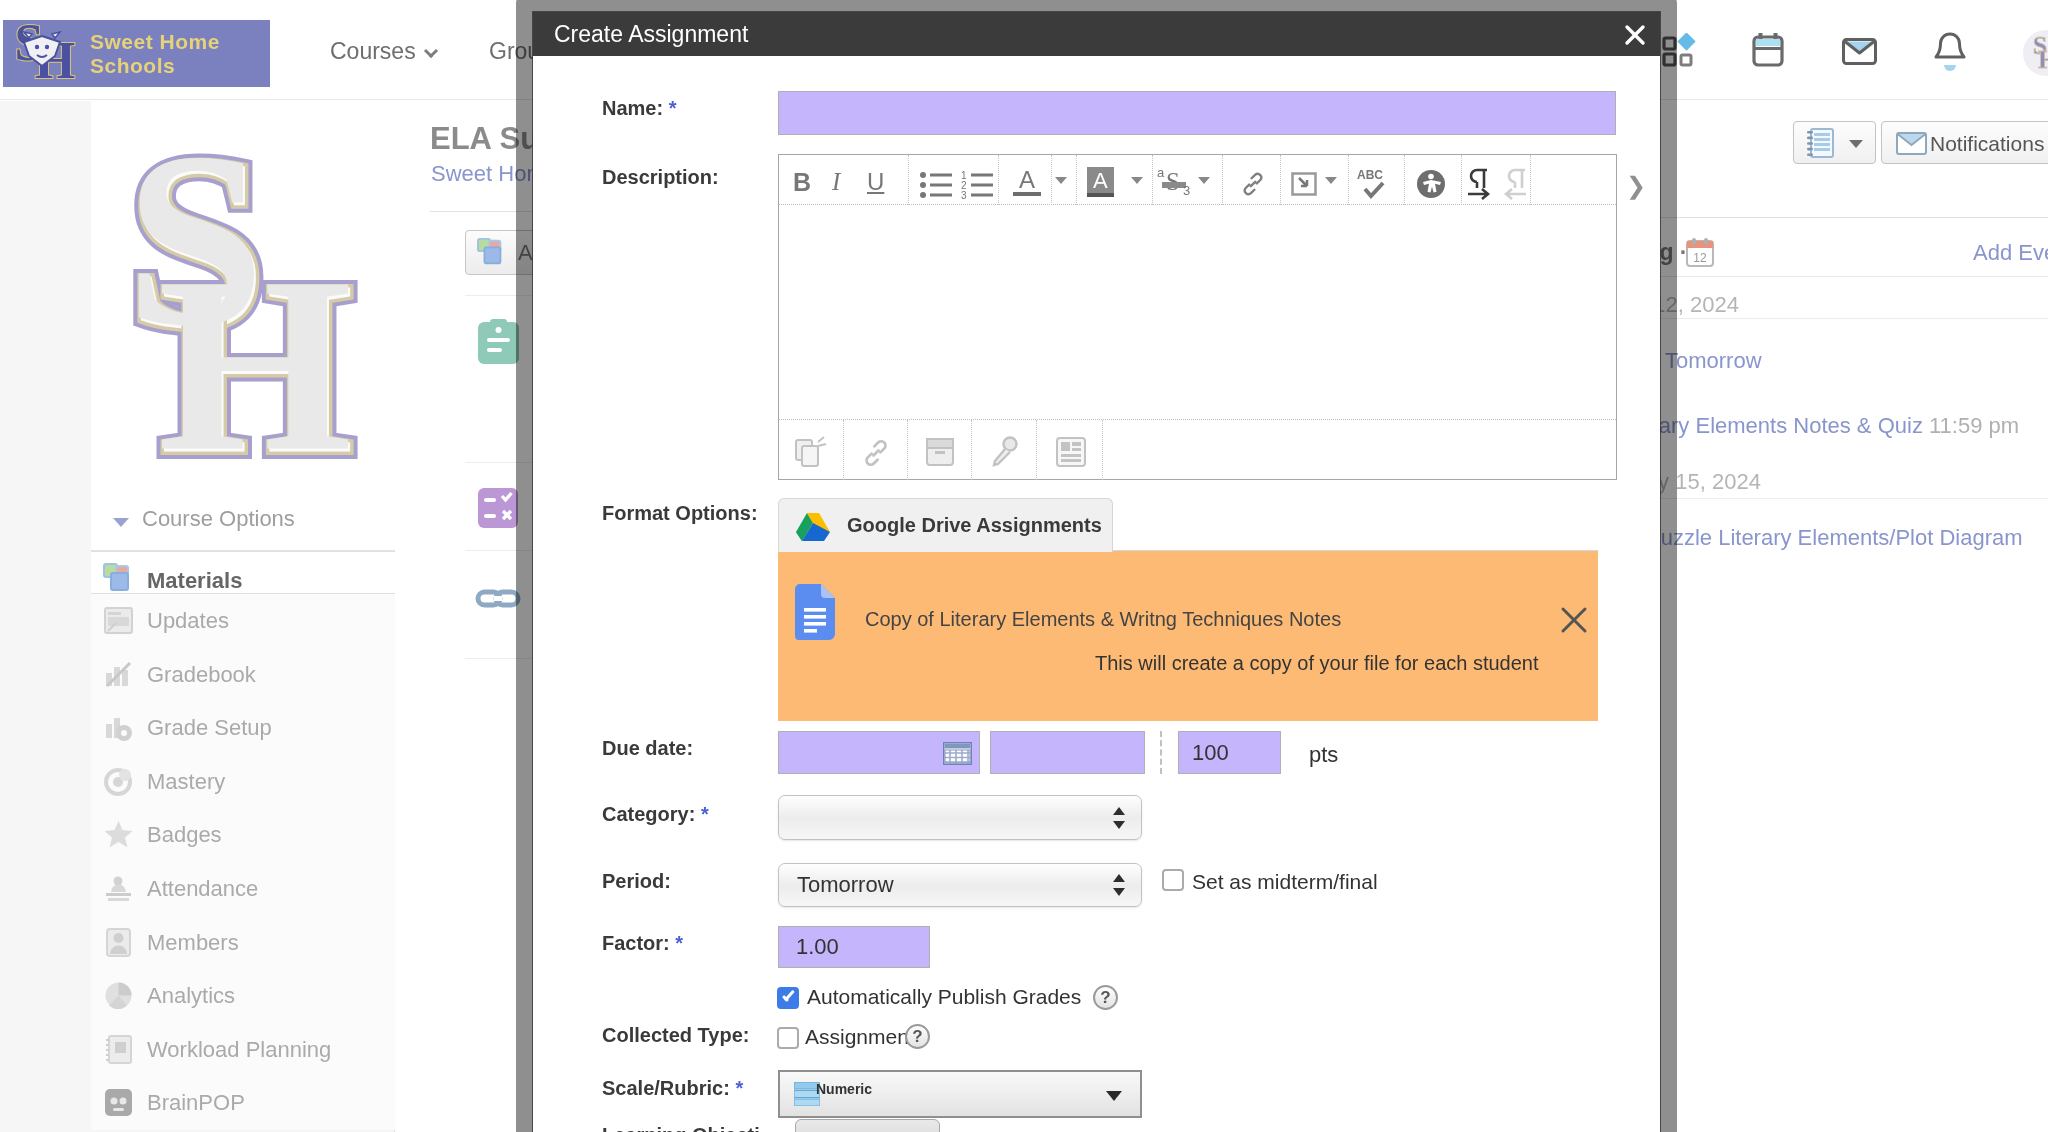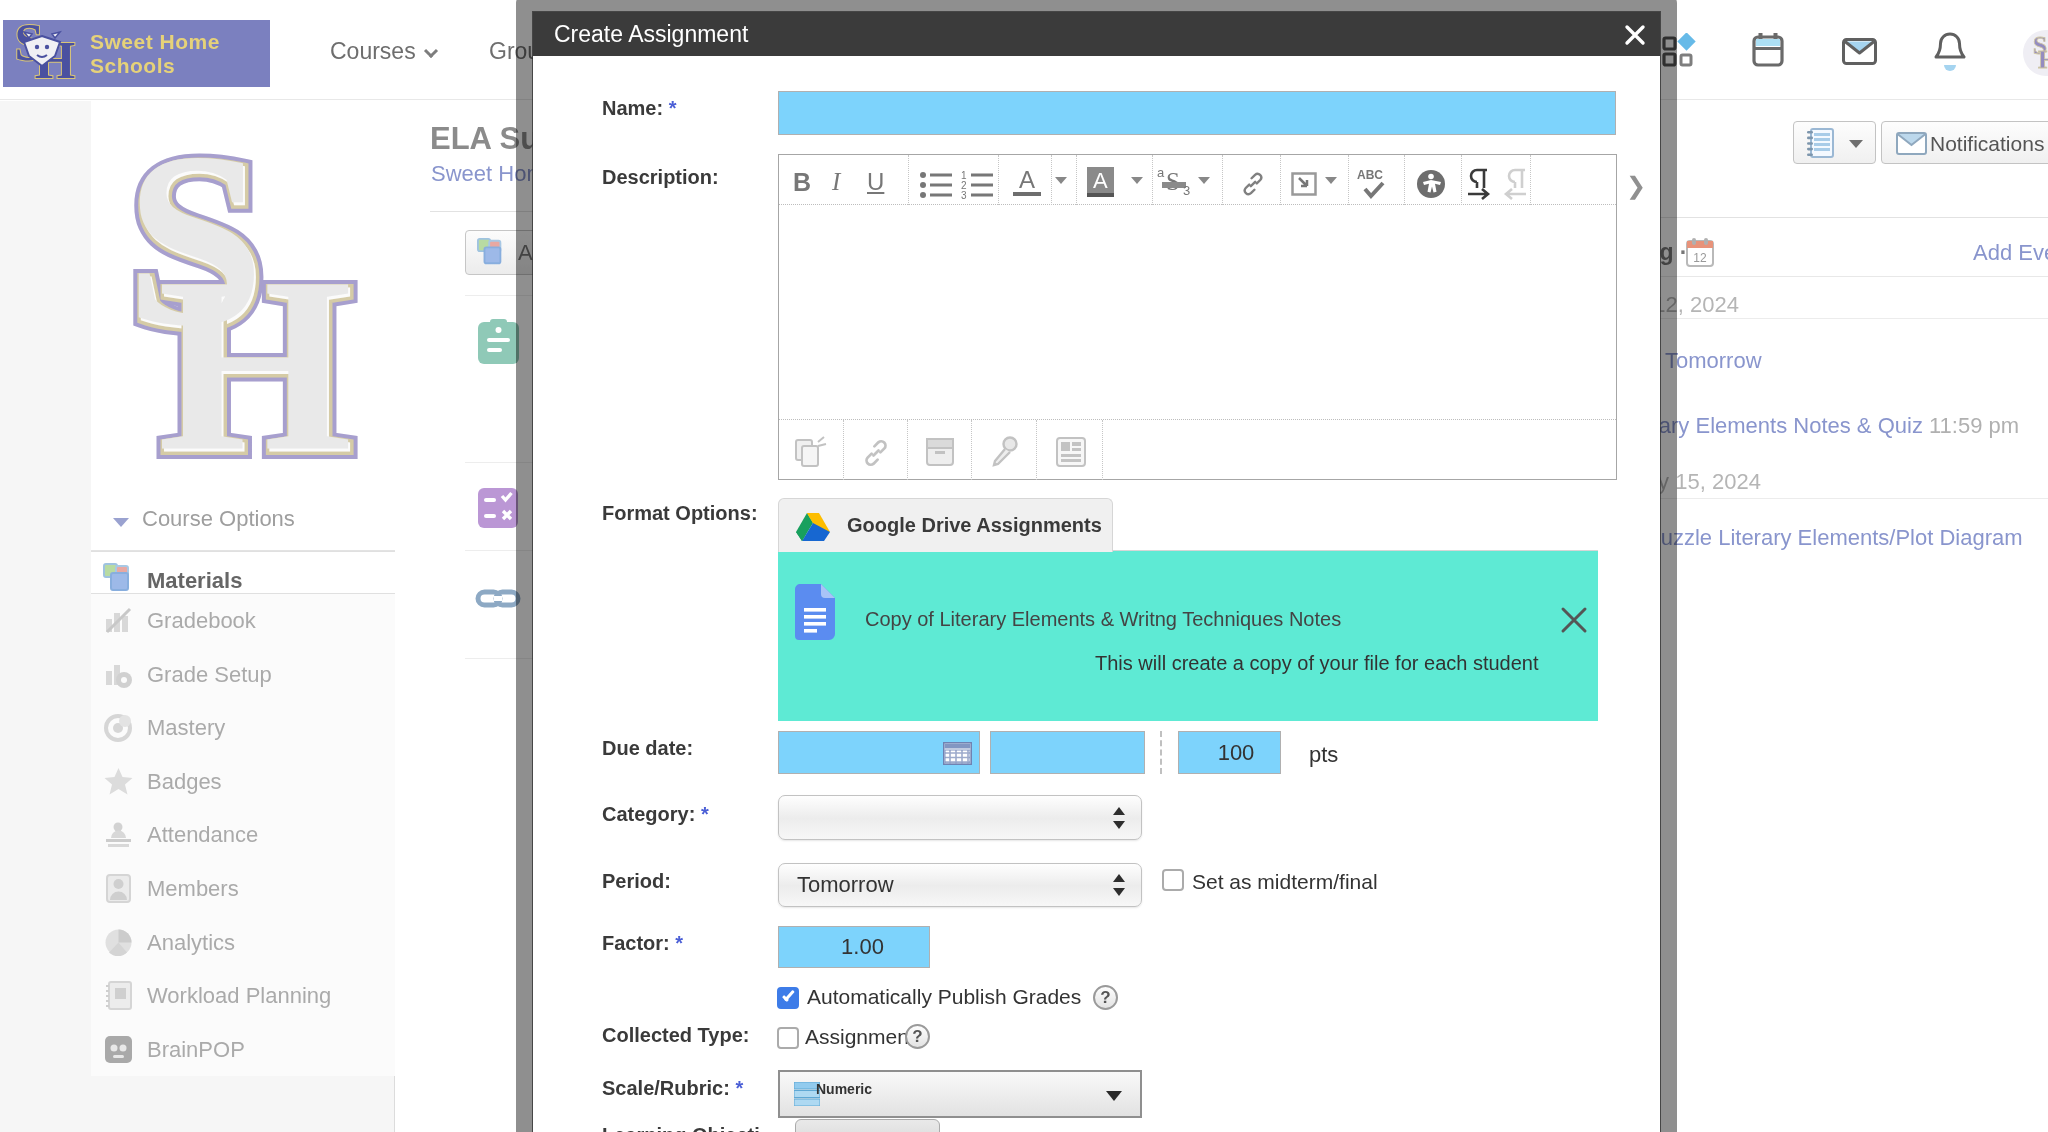--- a/index.html
+++ b/index.html
@@ -29,21 +29,21 @@
 #content { position:absolute; left:396px; top:101px; width:1652px; height:1031px; background:#fff; z-index:1; }
 
 
 #popup { position:absolute; left:516px; top:-5px; width:1161px; height:1250px; border:17px solid rgba(0,0,0,0.44); border-radius:8px; z-index:10; }
 #popup-head { position:absolute; left:0; top:0; width:1127px; height:44px; background:#3b3b3b; }
 #popup:after { content:""; position:absolute; left:-1px; top:-1px; width:1127px; height:1250px; border:1.5px solid rgba(45,45,45,0.75); pointer-events:none; }
 #popup-head .ttl { position:absolute; left:21px; top:9px; color:#fff; font-size:23px; font-weight:normal; }
 #popup-body { position:absolute; left:0; top:44px; width:1127px; height:1100px; background:#fff; }
 .lbl { position:absolute; font-size:20px; font-weight:bold; color:#3a3a3a; white-space:nowrap;margin-left:25px; }
 .req { color:#4b5fd6; }
-.inp { position:absolute; background:#7dd3fc; border:1px solid #b0b0b0;text-align:center; }
+.inp { position:absolute; background:#c4b5fd; border:1px solid #b0b0b0; }
 .seltxt { font-size:22px; color:#333; }
 .macsel { position:absolute; border:1px solid #c2c2c2; border-radius:7px; background:linear-gradient(180deg,#fefefe,#ececec 52%,#f7f7f7); box-shadow:0 1px 2px rgba(0,0,0,0.10); }
 .spin { position:absolute; right:16px; top:50%; margin-top:-11px; width:12px; height:22px; }
 .spin:before { content:""; position:absolute; left:0; top:0; border-left:6px solid transparent; border-right:6px solid transparent; border-bottom:8px solid #2d2d2d; }
 .spin:after { content:""; position:absolute; left:0; bottom:0; border-left:6px solid transparent; border-right:6px solid transparent; border-top:8px solid #2d2d2d; }
 .cb { position:absolute; width:22px; height:22px; background:#fff; border:2px solid #ababab; border-radius:4px; }
 .cb.on { background:#3d7ce8; border-color:#3d7ce8; }
 .cb.on:before { content:""; position:absolute; left:3px; top:8px; width:7px; height:3px; background:#fff; transform:rotate(45deg); border-radius:1px; }
 .cb.on:after { content:""; position:absolute; left:6px; top:10px; width:13px; height:3px; background:#fff; transform:rotate(-48deg); transform-origin:left center; border-radius:1px; }
 .qm { position:absolute; width:25px; height:25px; border:2px solid #9a9a9a; border-radius:50%; background:linear-gradient(#fdfdfd,#e3e3e3); color:#555; font-size:17px; font-weight:bold; text-align:center; line-height:21px; }
@@ -125,20 +125,29 @@
     <div class="mrow" id="mat-row">
       <svg class="mi" viewBox="0 0 31 31">
           <g stroke-width="2">
             <rect x="1" y="1" width="13" height="13" rx="2" fill="#b8dba2" stroke="#9fc3e0"></rect>
             <rect x="13" y="3" width="12" height="12" rx="2" fill="#e8a8a2" stroke="#a8c8e4"></rect>
             <rect x="8" y="10" width="17" height="17" rx="2" fill="#9db9e8" stroke="#88aede"></rect>
           </g>
         </svg>
       <div class="mt">Materials</div>
     </div>
+    <div class="mrow">
+        <svg class="mi" viewBox="0 0 31 31">
+          <rect x="2" y="3" width="27" height="25" rx="2" fill="#ebebeb" stroke="#d2d2d2" stroke-width="2"></rect>
+          <rect x="5" y="7" width="13" height="3" fill="#d4d4d4"></rect>
+          <rect x="5" y="12" width="21" height="9" fill="#d8d8d8"></rect>
+          <path d="M5 26 l8-8" stroke="#cfcfcf" stroke-width="2"></path>
+        </svg>
+        <div class="mt">Updates</div>
+      </div>
     <div class="mrow">
         <svg class="mi" viewBox="0 0 31 31">
           <g fill="#d8d8d8">
             <rect x="3" y="14" width="6" height="13"></rect>
             <rect x="11" y="8" width="6" height="19"></rect>
             <rect x="19" y="11" width="6" height="16"></rect>
           </g>
           <path d="M4 27 L27 4" stroke="#c8c8c8" stroke-width="3"></path>
         </svg>
         <div class="mt">Gradebook</div>
@@ -439,21 +448,21 @@
     <div id="gtab" style="position:absolute;left:245px;top:442px;width:335px;height:54px;background:#f0f0f0;border:1px solid #d6d6d6;border-bottom:none;border-radius:6px 6px 0 0;z-index:2">
       <svg width="34" height="30" viewBox="0 0 34 30" style="position:absolute;left:17px;top:13px">
         <polygon points="11,1 23,1 34,20 22,20" fill="#fdbd00"></polygon>
         <polygon points="11,1 17,11 6,29 0,20" fill="#18a05e"></polygon>
         <polygon points="11,29 6,29 17,11 34,20 28,29" fill="#1767d1"></polygon>
         <polygon points="11,1 23,1 17,11" fill="#fdbd00"></polygon>
         <polygon points="6,29 0,20 11,20" fill="#18a05e"></polygon>
       </svg>
       <div style="position:absolute;left:68px;top:15px;font-size:20px;font-weight:bold;color:#3a3a3a;white-space:nowrap">Google Drive Assignments</div>
     </div>
-    <div id="gpanel" style="position:absolute;left:245px;top:494px;width:820px;height:171px;background:#5eead4;border-top:1px solid #d6d6d6;z-index:1">
+    <div id="gpanel" style="position:absolute;left:245px;top:494px;width:820px;height:171px;background:#fdba74;border-top:1px solid #d6d6d6;z-index:1">
       <svg width="40" height="56" viewBox="0 0 40 56" style="position:absolute;left:17px;top:33px">
         <path d="M4 0 h22 l14 14 v36 a6 6 0 0 1 -6 6 h-30 a4 4 0 0 1 -4 -4 v-46 a6 6 0 0 1 4 -6 z" fill="#5b8cf0"></path>
         <path d="M26 0 l14 14 h-10 a4 4 0 0 1 -4 -4 z" fill="#a9c3f7"></path>
         <rect x="9" y="24" width="22" height="3.6" fill="#fff"></rect>
         <rect x="9" y="31" width="22" height="3.6" fill="#fff"></rect>
         <rect x="9" y="38" width="22" height="3.6" fill="#fff"></rect>
         <rect x="9" y="45" width="13" height="3.6" fill="#fff"></rect>
       </svg>
       <div style="position:absolute;left:87px;top:57px;font-size:20px;color:#444;white-space:nowrap">Copy of Literary Elements &amp; Writng Techniques Notes</div>
       <svg width="28" height="28" viewBox="0 0 28 28" style="position:absolute;left:782px;top:55px">

